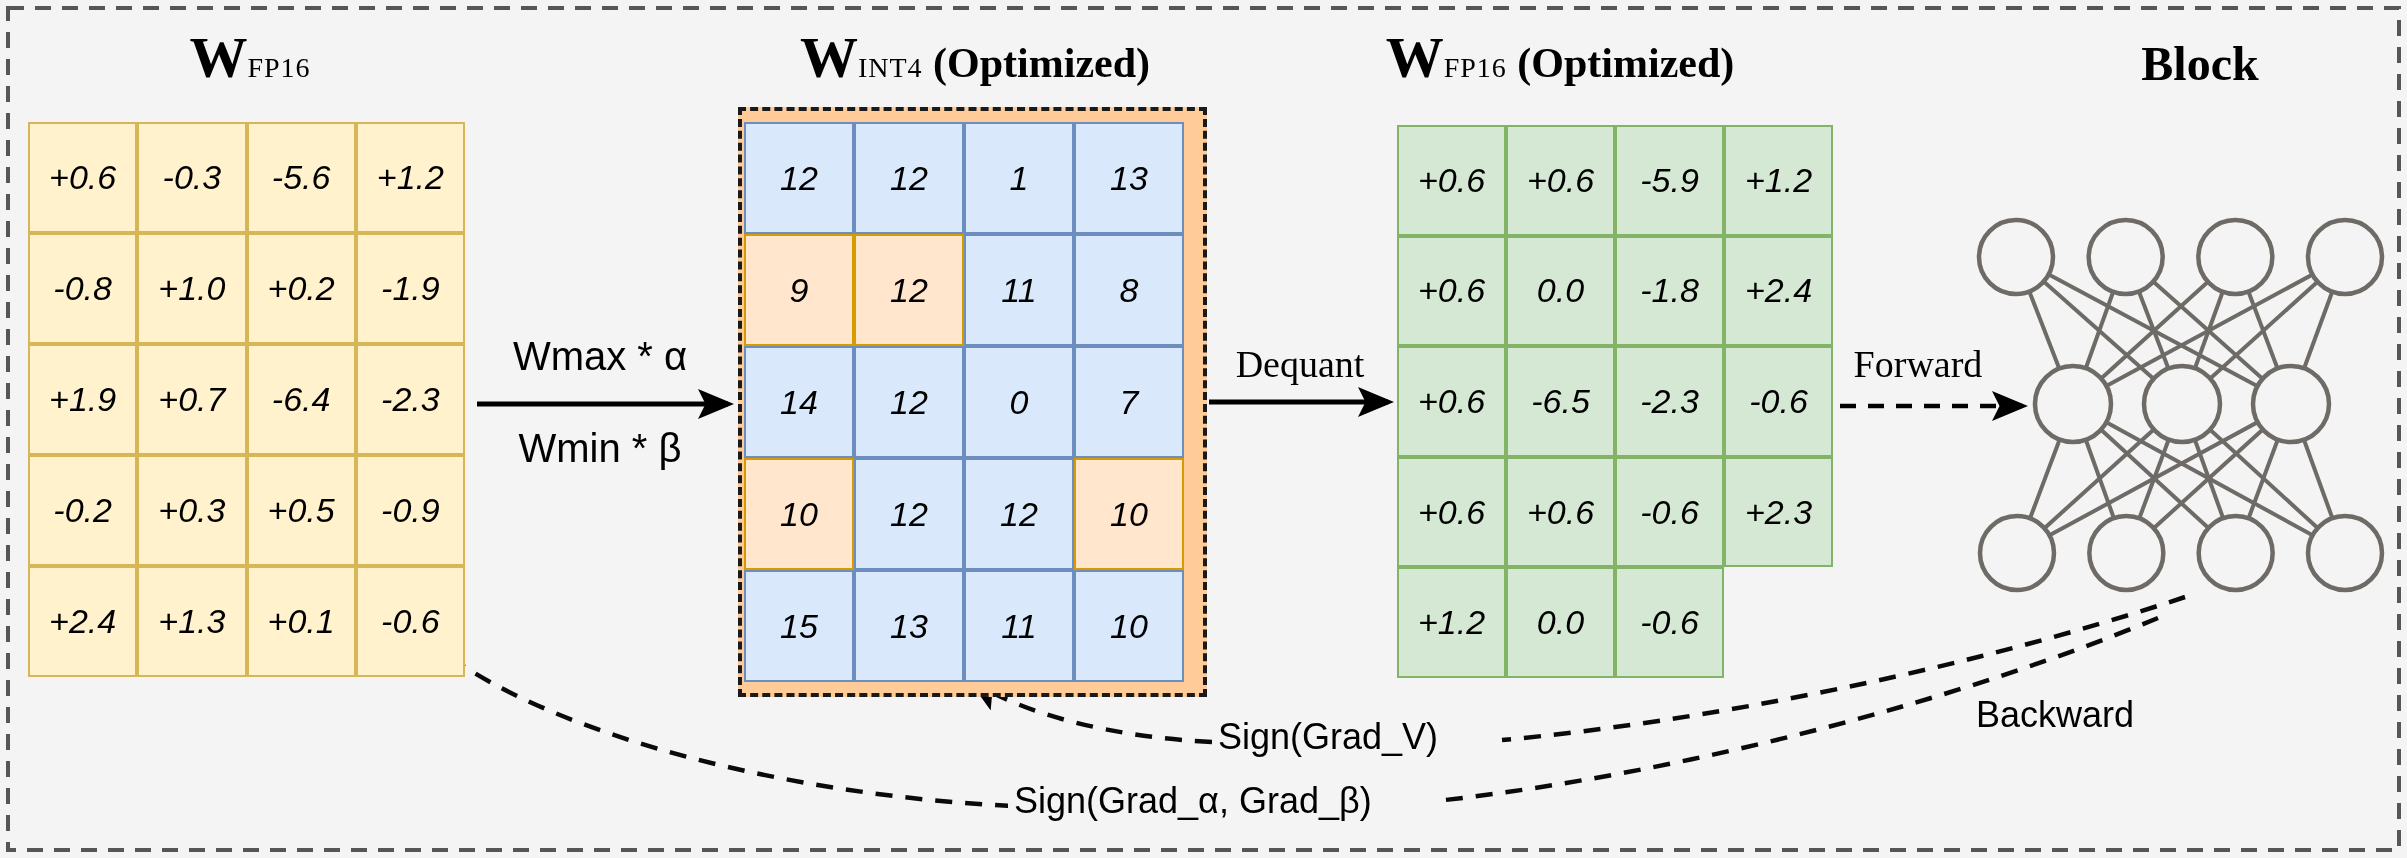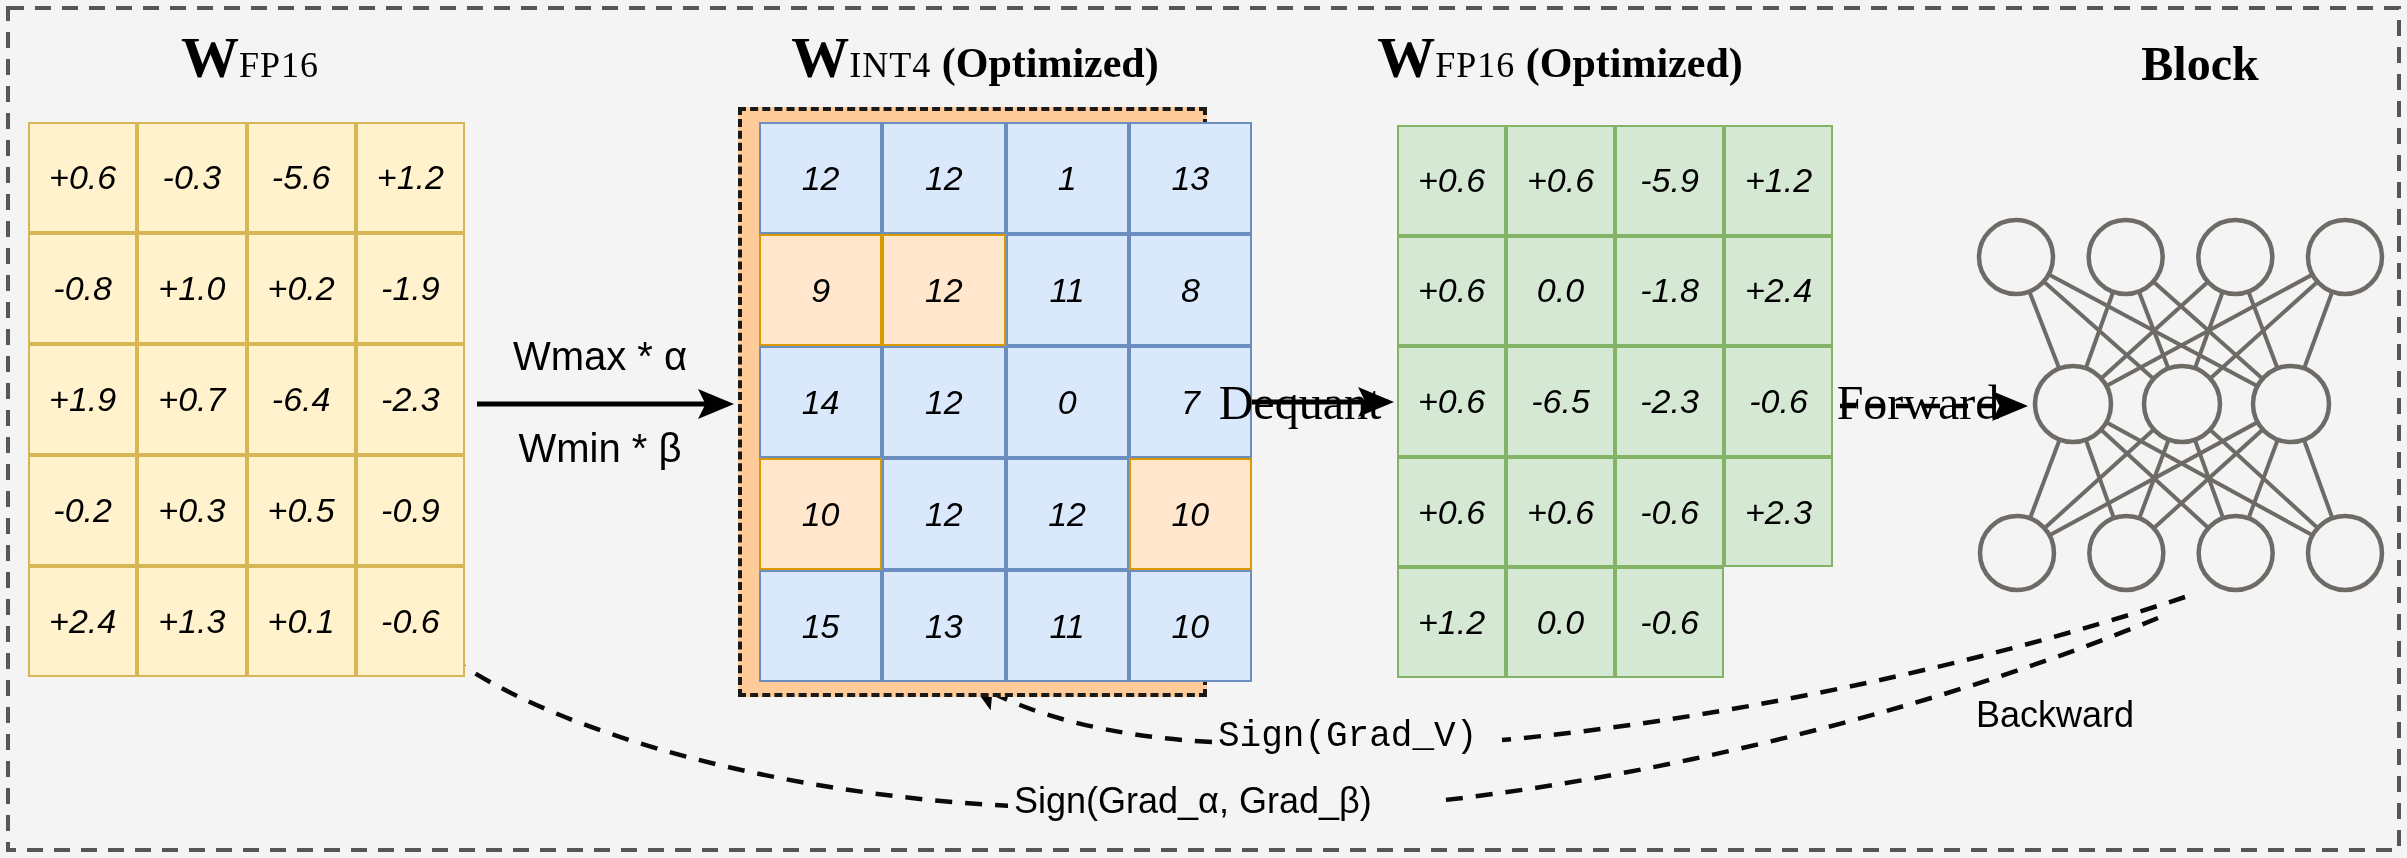--- a/index.html
+++ b/index.html
@@ -11,21 +11,21 @@
   }
   .layer-svg{position:absolute;left:0;top:0;z-index:1;}
   .abs{position:absolute;z-index:2;}
 
   
   .mtitle{
     height:64px;line-height:64px;text-align:center;white-space:nowrap;
     font-family:"Liberation Serif",serif;font-weight:700;
   }
   .mtitle .tmain{font-size:58px;font-weight:700;}
-  .mtitle .tsub{font-size:36px;font-weight:400;letter-spacing:1px;font-family:Liberation Serif, serif;}
+  .mtitle .tsub{font-size:28px;font-weight:400;letter-spacing:1px;font-family:Liberation Serif, serif;}
   .mtitle .tsuf{font-size:42px;font-weight:700;}
   .block-title{
     height:64px;line-height:64px;text-align:center;
     font-family:"Liberation Serif",serif;font-weight:700;font-size:48px;
   }
 
   
   .matrix{display:grid;box-sizing:border-box;}
   .matrix .cell{
     display:flex;align-items:center;justify-content:center;
@@ -40,21 +40,21 @@
     border:4px dashed #1a1a1a;
   }
   .m-int4{grid-template-columns:repeat(4,1fr);grid-template-rows:repeat(5,1fr);}
   .m-int4 .cell{background:var(--blue-fill);border:2.5px solid var(--blue-border);}
   .m-int4 .cell.hl{background:var(--orange-fill);border:2.5px solid var(--orange-border);}
 
   
   .flabel{white-space:nowrap;text-align:center;}
   .lbl-sans{font-family:"Liberation Sans",sans-serif;font-size:40px;}
   .lbl-sans-sm{font-family:"Liberation Sans",sans-serif;font-size:36px;}
-  .lbl-serif{font-family:"Liberation Serif",serif;font-size:48px;margin-top:33px;}
+  .lbl-serif{font-family:"Liberation Serif",serif;font-size:38px;}
   .masked{background:var(--background,#f4f4f4);padding:0 6px;}
 </style>
 </head>
 <body>
 
 <div class="canvas">
 
   <svg class="layer-svg" width="2407" height="858" viewBox="0 0 2407 858">
     <defs>
       <marker id="ah" viewBox="0 0 12 10" refX="10" refY="5" markerWidth="36" markerHeight="30" markerUnits="userSpaceOnUse" orient="auto">
@@ -146,21 +146,21 @@
       <div class="cell">+0.3</div>
       <div class="cell">+0.5</div>
       <div class="cell">-0.9</div>
       <div class="cell">+2.4</div>
       <div class="cell">+1.3</div>
       <div class="cell">+0.1</div>
       <div class="cell">-0.6</div>
     </div>
 
   <div class="abs int4-wrap" style="left:738px;top:107px;width:469px;height:590px;">
-    <div class="matrix m-int4" style="position:absolute;left:17px;top:11px;width:493px;height:560px;">
+    <div class="matrix m-int4" style="position:absolute;left:2px;top:11px;width:440px;height:560px;">
         <div class="cell">12</div>
         <div class="cell">12</div>
         <div class="cell">1</div>
         <div class="cell">13</div>
         <div class="cell hl">9</div>
         <div class="cell hl">12</div>
         <div class="cell">11</div>
         <div class="cell">8</div>
         <div class="cell">14</div>
         <div class="cell">12</div>
@@ -201,17 +201,17 @@
 
   <div class="abs flabel lbl-sans" style="left:450px;top:426px;width:300px;">Wmin * β</div>
   <div class="abs flabel lbl-sans" style="left:450px;top:334px;width:300px;">Wmax * α</div>
 
   <div class="abs flabel lbl-serif" style="left:1195px;top:342px;width:210px;">Dequant</div>
 
   <div class="abs flabel lbl-serif" style="left:1813px;top:342px;width:210px;">Forward</div>
 
   <div class="abs flabel lbl-sans-sm" style="left:1930px;top:694px;width:250px;">Backward</div>
 
-  <div class="abs flabel lbl-sans-sm masked" style="left:1212px;top:716px;font-family:Liberation Mono, monospace;">Sign(Grad_V)</div>
+  <div class="abs flabel lbl-sans-sm masked" style="left:1212px;top:716px;">Sign(Grad_V)</div>
 
   <div class="abs flabel lbl-sans-sm masked" style="left:1008px;top:780px;">Sign(Grad_α, Grad_β)</div>
 
 </div>
 
 </body></html>

